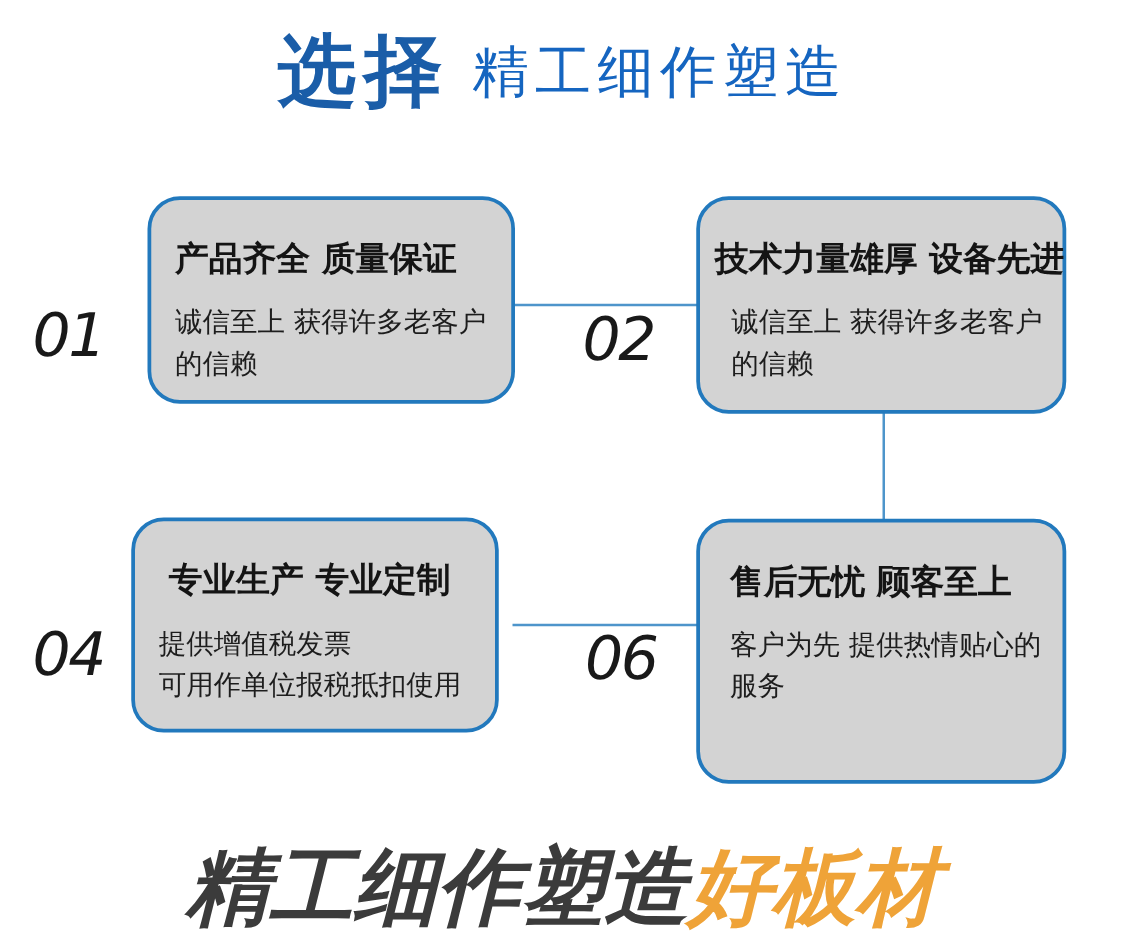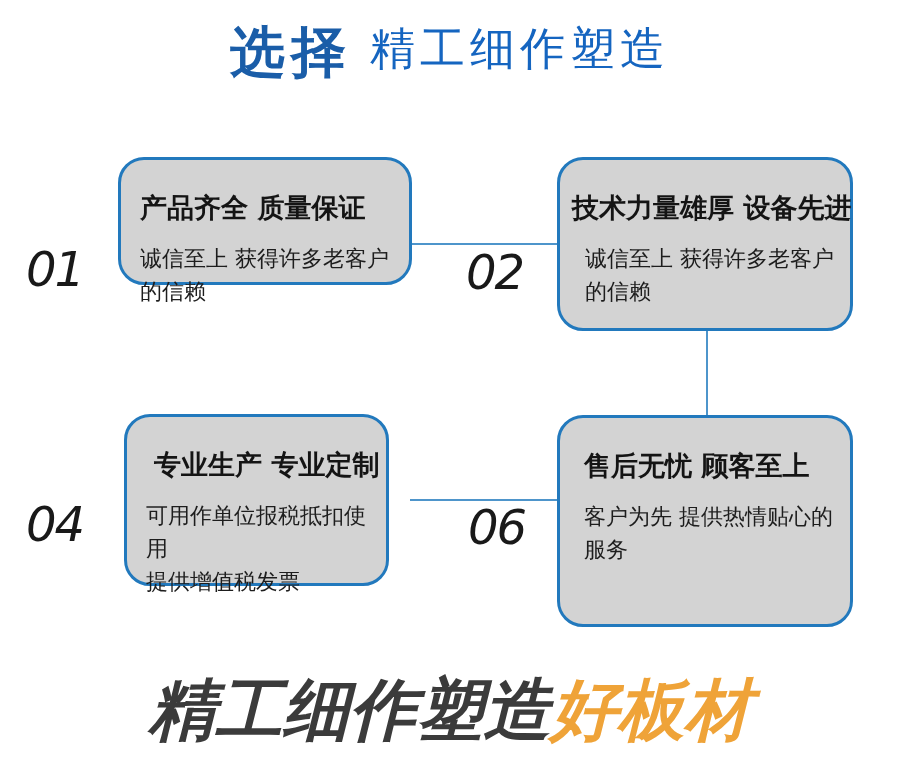--- a/index.html
+++ b/index.html
@@ -6,21 +6,21 @@
   .stage{
     position:relative;width:900px;height:757px;background:#ffffff;overflow:hidden;
     font-family:"DejaVu Sans","Liberation Sans",sans-serif;
   }
   
   .header{
     position:absolute;top:22px;left:0;width:100%;
     display:flex;justify-content:center;align-items:flex-end;gap:18px;
   }
   .title-main{
-    font-size:55px;font-weight:900;line-height:1.1;
+    font-size:63px;font-weight:900;line-height:1.1;
     letter-spacing:6px;color:var(--title-blue,#1A5DA8);
   }
   .title-sub{
     font-size:45px;font-weight:500;line-height:1.1;letter-spacing:5px;
     color:var(--sub-blue,#1565C0);padding-bottom:9px;
   }
   
   .card{
     position:absolute;box-sizing:border-box;
     background:var(--card-fill,#D3D3D3);
@@ -61,41 +61,41 @@
 
   <div class="connector" style="left:410px;top:243px;width:148px;height:2px"></div>
   <div class="connector" style="left:706px;top:330px;width:2px;height:86px"></div>
   <div class="connector" style="left:410px;top:499px;width:148px;height:2px"></div>
 
   <div class="num" style="left:26px;top:245px">01</div>
   <div class="num" style="left:466px;top:248px">02</div>
   <div class="num" style="left:26px;top:500px">04</div>
   <div class="num" style="left:468px;top:503px">06</div>
 
-  <div class="card" style="left:118px;top:157px;width:294px;height:128px">
+  <div class="card" style="left:118px;top:157px;width:294px;height:166px">
     <div class="card-title">产品齐全 质量保证</div>
     <div class="card-desc">
       <div>诚信至上 获得许多老客户</div>
       <div>的信赖</div>
     </div>
   </div>
 
   <div class="card" style="left:557px;top:157px;width:296px;height:174px;padding-left:12px">
     <div class="card-title">技术力量雄厚 设备先进</div>
     <div class="card-desc" style="padding-left:13px">
       <div>诚信至上 获得许多老客户</div>
       <div>的信赖</div>
     </div>
   </div>
 
-  <div class="card" style="left:124px;top:414px;width:265px;height:172px">
+  <div class="card" style="left:105px;top:414px;width:294px;height:172px">
     <div class="card-title" style="padding-left:8px">专业生产 专业定制</div>
     <div class="card-desc">
+      <div>提供增值税发票</div>
       <div>可用作单位报税抵扣使用</div>
-      <div>提供增值税发票</div>
     </div>
   </div>
 
   <div class="card" style="left:557px;top:415px;width:296px;height:212px;padding-left:24px">
     <div class="card-title">售后无忧 顾客至上</div>
     <div class="card-desc">
       <div>客户为先 提供热情贴心的</div>
       <div>服务</div>
     </div>
   </div>

